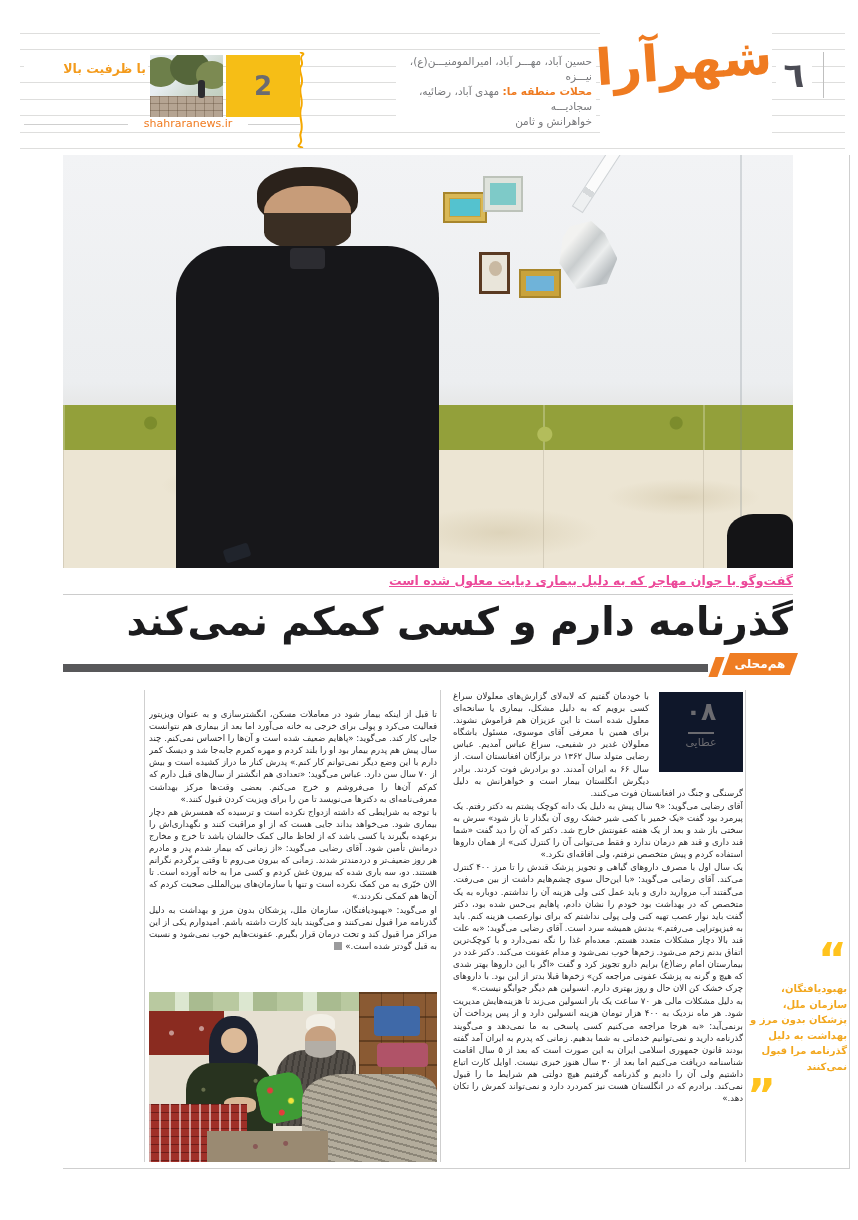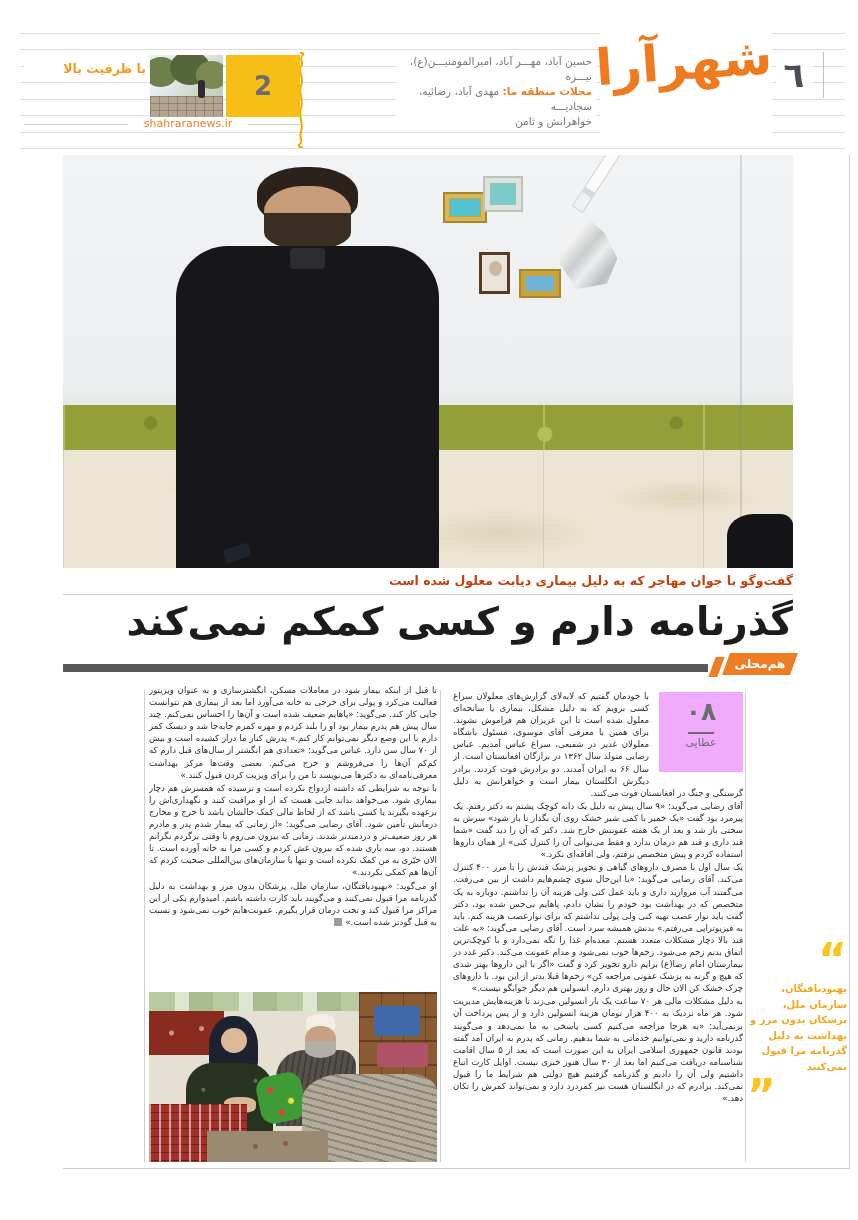--- a/index.html
+++ b/index.html
@@ -98,37 +98,37 @@
   .lamp { position:absolute; left:72.5%; top:-4%; width:13px; height:78px;
     background:linear-gradient(to bottom,#fbfbfb 0 70%,#d6d9db 70% 78%,#eef0f1 78% 100%);
     transform:rotate(33deg); border:1px solid #cfd3d6; }
   .clothes { position:absolute; right:0; bottom:0; width:9%; height:13%;
     background:#141416; border-radius:40% 20% 0 0; }
   .hand-item { position:absolute; left:22%; bottom:2%; width:26px; height:14px;
     background:#20242c; border-radius:3px; transform:rotate(-18deg); }
 
   
   .kicker { left:63px; top:573px; width:730px; 
-    font-size:12.5px; font-weight:bold; color:#c2410c; }
+    font-size:12.5px; font-weight:bold; color:#ec4899;text-decoration:underline; }
   .rule-kicker { left:63px; top:594px; width:730px; height:1px; background:#cccccc; }
   .headline { left:63px; top:599px; width:730px; text-align:right;
     font-size:39px; font-weight:bold; color:#1c1c1e; letter-spacing:-1px; }
   .tabbar { left:63px; top:664px; width:645px; height:8px; background:#58585a; }
   .tab-sliver { left:712px; top:657px; width:9px; height:20px; background:#ef7d23; transform:skewX(-20deg); }
   .tab { left:726px; top:653px; width:68px; height:22px; background:#ef7d23; transform:skewX(-20deg); }
   .tab span { display:block; transform:skewX(20deg); text-align:center;
     font-size:12px; font-weight:bold; color:#ffffff; line-height:22px; }
 
   
   .bodytxt { font-size:8.6px; line-height:12.1px; color:#2a2a2c; text-align:justify;
     direction:rtl; word-spacing:-0.3px; }
   .bodytxt p { margin:0 0 1px 0; }
   .col-right { right:115px; top:690px; width:290px; height:478px; overflow:hidden; }
-  .col-left  { right:421px; top:684px; width:288px; height:298px; overflow:hidden; }
-  .badge { float:right; width:84px; height:80px; background:#f0abfc; margin:2px 0 6px 10px;
+  .col-left  { right:421px; top:708px; width:288px; height:298px; overflow:hidden; }
+  .badge { float:right; width:84px; height:80px; background:#0f172a; margin:2px 0 6px 10px;
     text-align:center; }
   .badge .bnum { font-size:25px; font-weight:bold; color:#6b6b70; line-height:40px; }
   .badge .bline { width:26px; height:2px; background:#6b6b70; margin:0 auto 3px; }
   .badge .bname { font-size:11px; color:#6b6b70; }
   .endmark { display:inline-block; width:8px; height:8px; background:#9b9b9d; vertical-align:-1px; margin-right:3px; }
 
   .vrule { width:1px; background:#cfcfcf; top:690px; height:472px; }
   .vr1 { right:112px; } .vr2 { right:417px; } .vr3 { right:713px; }
   .right-border { right:8px; top:155px; width:1px; height:1013px; background:#cfcfcf; }
   .bottom-rule { left:63px; top:1168px; width:787px; height:1px; background:#cfcfcf; }

